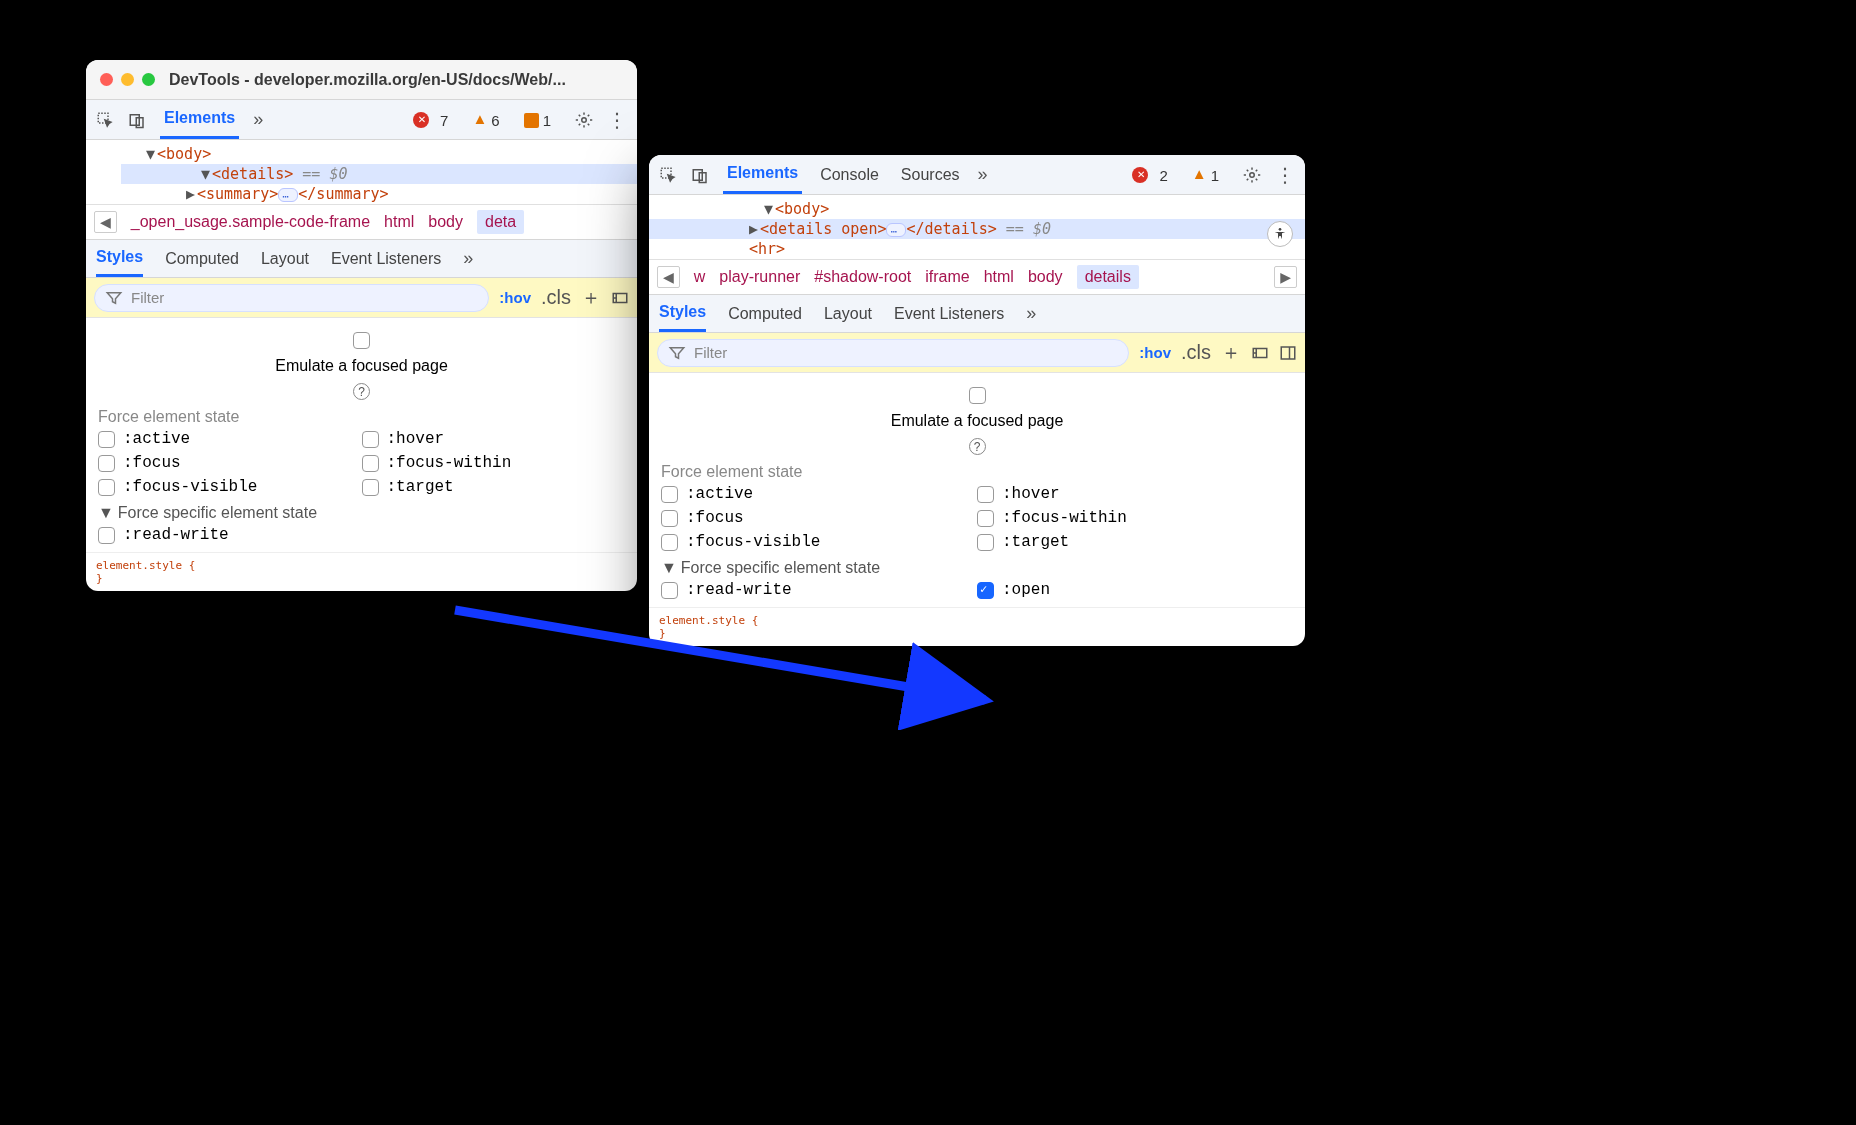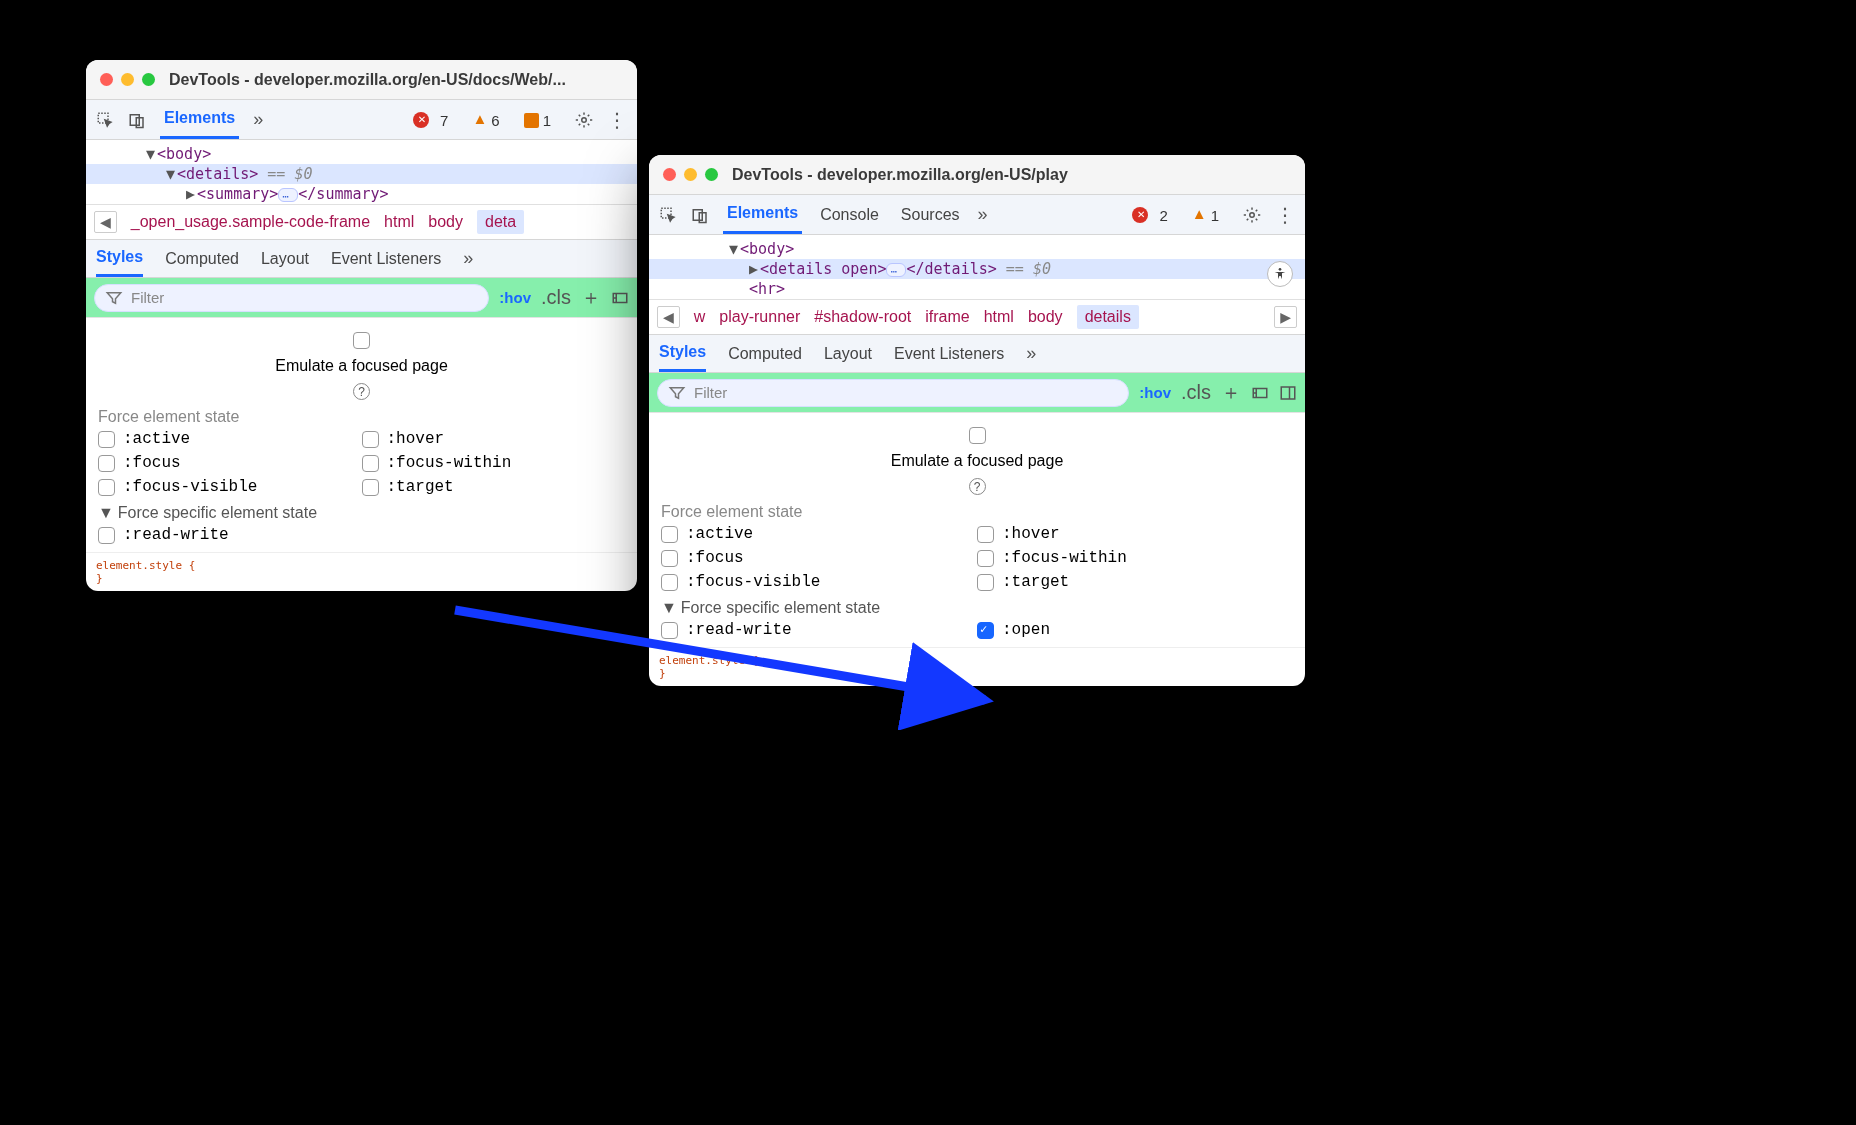--- a/index.html
+++ b/index.html
@@ -68,23 +68,23 @@
   .gear, .kebab, .device, .inspect, .help, .hovbtn, .plus, .panelbtn{color:#555;}
   .dom-tree {
     font-family: ui-monospace, Menlo, Consolas, monospace;
     font-size:15px;
     background:#fff;
     padding:4px 0 0 0;
   }
   .dom-line { white-space:nowrap; padding:1px 0;}
   .dom-selected { background:#dbe6ff; }
   .indent1{padding-left:60px;}
-  .indent2{padding-left:80px;}
+  .indent2{padding-left:80px;margin-left:35px;}
   .indent3{padding-left:100px;}
-  .tag{color:#701a75;}
+  .tag{color:#c2410c;}
   .eqsel{color:#888;font-style:italic;}
   .disclosure{color:#555;margin-right:2px;}
   .pill{display:inline-block;background:#eef2ff;border:1px solid #b9c5ff;border-radius:6px;width:20px;height:14px;vertical-align:middle;}
   .pill::before{content:"⋯";color:#3b63d8;font-size:11px;position:relative;top:-3px;left:3px;}
   .breadcrumb {
     height:36px;
     display:flex;
     align-items:center;
     padding:0 8px;
     border-top:1px solid #e0e0e0;
@@ -101,21 +101,21 @@
     height:38px;
     display:flex;align-items:center;
     padding:0 10px;
     border-bottom:1px solid #d6d6d6;
     background:#f2f5fa;
     gap:22px;font-size:16px;
   }
   .subtabs .tab{color:#444}
   .subtabs .tab.active{color:#1a67ff;font-weight:600;border-bottom:3px solid #1a67ff;height:100%;display:flex;align-items:center;}
   .filterrow{
-    display:flex;align-items:center;border-bottom:1px solid #e3e3e3;background:#86efac;height:40px;padding:0 8px;gap:10px;
+    display:flex;align-items:center;border-bottom:1px solid #e3e3e3;background:#fef9c3;height:40px;padding:0 8px;gap:10px;
   }
   .filterbox{flex:1;display:flex;align-items:center;background:#eef2ff;border:1px solid #d6e0ff;border-radius:14px;height:28px;padding:0 10px;color:#888;font-size:15px;gap:8px;}
   .hovbtn{color:#1a67ff;font-size:15px;font-weight:600;}
   .clsbtn{font-size:20px;font-weight:500;color:#555;}
   .panel-section{padding:10px 12px 2px 12px;font-size:16px;border-bottom:1px solid #eee;}
   .panel-section .row{display:flex;align-items:center;gap:8px;margin:4px 0;flex-direction:column;}
   .state-heading{color:#888;margin:8px 0 4px 0;font-size:16px;}
   .state-grid{display:grid;grid-template-columns:1fr 1fr;font-family:Liberation Mono, monospace;font-size:16px;row-gap:6px;margin-bottom:6px;}
   .state-grid label{display:flex;align-items:center;gap:8px;}
   .state-collapsible{color:#555;margin:8px 0 4px 0;font-size:16px;display:flex;align-items:center;gap:4px;}
@@ -256,28 +256,20 @@
     </div>
   </div>
 
   <div class="code">
     <div>element.style {</div>
     <div>}</div>
   </div>
 </div>
 
 <div class="window win-right">
-  <div class="titlebar">
-    <div class="traffic">
-      <span class="dot dot-red"></span>
-      <span class="dot dot-yel"></span>
-      <span class="dot dot-grn"></span>
-    </div>
-    <div class="title">DevTools - developer.mozilla.org/en-US/play</div>
-  </div>
 
   <div class="toolbar">
     <span class="inspect"><svg class="icn" viewBox="0 0 24 24" fill="none" stroke="#555" stroke-width="2">
           <rect x="3" y="3" width="13" height="13" stroke-dasharray="2 2"></rect>
           <path d="M12 12 l8 3 -3 2 -2 3z" fill="#555"></path>
         </svg></span>
     <span class="device"><svg class="icn" viewBox="0 0 24 24" fill="none" stroke="#555" stroke-width="2">
           <rect x="3" y="5" width="12" height="14"></rect>
           <rect x="11" y="9" width="9" height="13"></rect>
         </svg></span>

